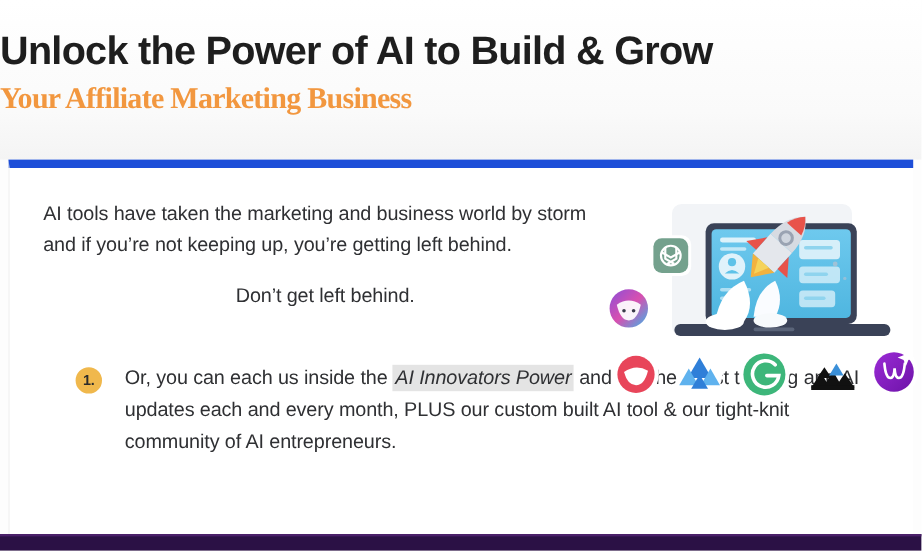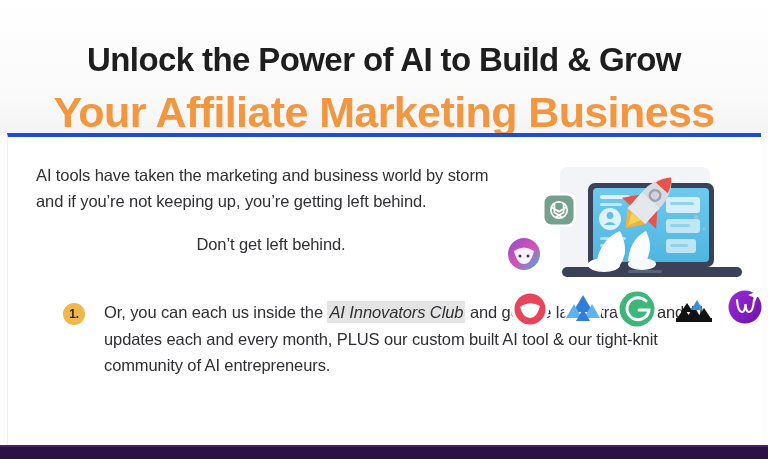--- a/index.html
+++ b/index.html
@@ -23,51 +23,52 @@
   }
 
   
   .headline-block {
     position: absolute;
     left: 0;
     top: 0;
     width: 768px;
     height: 133px;
     background: linear-gradient(180deg, #ffffff 0%, #fafafa 70%, #f4f4f4 100%);
-    text-align: center;
-    padding-top: 40px;
+    text-align: left;
+    padding-top: 22px;
     box-sizing: border-box;
   }
   .headline-line1 {
     font-size: 33px;
     font-weight: 700;
     letter-spacing: -0.6px;
     color: #1e1e1e;
     line-height: 1.22;
     white-space: nowrap;
   }
   .headline-line2 {
-    font-size: 43px;
+    font-size: 25px;
     font-weight: 700;
     letter-spacing: -0.6px;
     color: #f2973f;
     line-height: 1.22;
     margin-top: 6px;
     white-space: nowrap;
+    font-family: Liberation Serif, serif;
   }
 
   
   .content-card {
     position: absolute;
     left: 7px;
     top: 133px;
     width: 754px;
     height: 314px;
     background: #ffffff;
-    border-top: 4px solid #1d4ed8;
+    border-top: 7px solid #1d4ed8;
     border-left: 1px solid #f0f0f0;
     box-sizing: border-box;
   }
 
   .card-inner {
     position: relative;
     width: 100%;
     height: 100%;
   }
 
@@ -168,21 +169,21 @@
     <div class="card-inner">
 
       <div class="body-text-wrap">
         <p class="para">AI tools have taken the marketing and business world by storm and if you’re not keeping up, you’re getting left behind.</p>
         <p class="para para-2">Don’t get left behind.</p>
       </div>
 
       <div class="list-wrap">
         <div class="list-item">
           <div class="num-badge">1.</div>
-          <div class="list-text"><span>Or, you can each us inside the </span><span class="hl">AI Innovators Club</span><span> and get the latest training and AI updates each and every month, PLUS our custom built AI tool &amp; our tight-knit community of AI entrepreneurs.</span></div>
+          <div class="list-text"><span>Or, you can each us inside the </span><span class="hl">AI Innovators Power</span><span> and get the latest training and AI updates each and every month, PLUS our custom built AI tool &amp; our tight-knit community of AI entrepreneurs.</span></div>
         </div>
       </div>
 
       <div class="illustration">
         <svg class="illu-svg" width="268" height="180" viewBox="0 0 268 180" xmlns="http://www.w3.org/2000/svg">
           <defs>
             <linearGradient id="gradCircle" x1="0" y1="0" x2="1" y2="1">
               <stop offset="0%" stop-color="#8a4fd8"></stop>
               <stop offset="50%" stop-color="#d84fb0"></stop>
               <stop offset="100%" stop-color="#3ab6e8"></stop>

